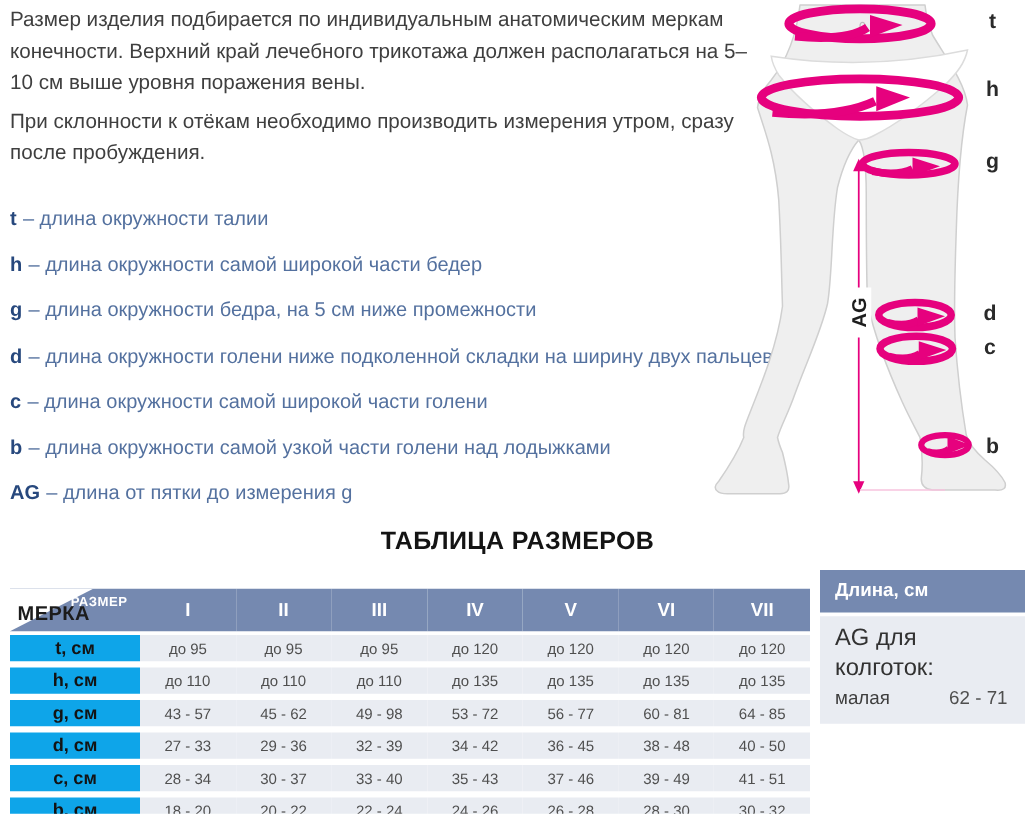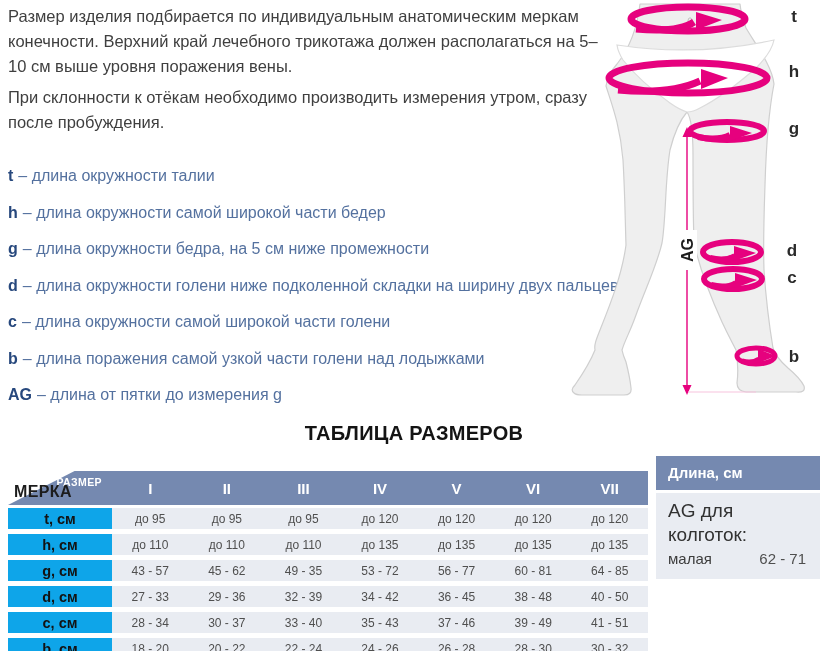--- a/index.html
+++ b/index.html
@@ -59,21 +59,21 @@
   <p>Размер изделия подбирается по индивидуальным анатомическим меркам конечности. Верхний край лечебного трикотажа должен располагаться на 5–10 см выше уровня поражения вены.</p>
   <p>При склонности к отёкам необходимо производить измерения утром, сразу после пробуждения.</p>
 </div>
 
 <div class="mlist">
   <div class="mitem"><span class="mkey">t</span><span class="mdesc">– длина окружности талии</span></div>
   <div class="mitem"><span class="mkey">h</span><span class="mdesc">– длина окружности самой широкой части бедер</span></div>
   <div class="mitem"><span class="mkey">g</span><span class="mdesc">– длина окружности бедра, на 5 см ниже промежности</span></div>
   <div class="mitem"><span class="mkey">d</span><span class="mdesc">– длина окружности голени ниже подколенной складки на ширину двух пальцев</span></div>
   <div class="mitem"><span class="mkey">c</span><span class="mdesc">– длина окружности самой широкой части голени</span></div>
-  <div class="mitem"><span class="mkey">b</span><span class="mdesc">– длина поражения самой узкой части голени над лодыжками</span></div>
+  <div class="mitem"><span class="mkey">b</span><span class="mdesc">– длина окружности самой узкой части голени над лодыжками</span></div>
   <div class="mitem"><span class="mkey">AG</span><span class="mdesc">– длина от пятки до измерения g</span></div>
 </div>
 
 <svg class="figure" viewBox="0 0 266 412">
 
   <path fill="#efefef" stroke="#cfcfcf" stroke-width="1.2" stroke-linejoin="round" d="M 80,4
        C 77,30 68,50 57,64 C 50,72 47,78 46,86
        C 52,105 60,125 63,160 C 65,195 65,215 66,245
        C 62,275 50,305 40,330 C 36,340 34,345 35,350
        C 31,360 24,372 15,385 Q 10,390 14,393 Q 16,395 22,395
@@ -182,21 +182,21 @@
     <div class="td">до 110</div>
     <div class="td">до 135</div>
     <div class="td">до 135</div>
     <div class="td">до 135</div>
     <div class="td">до 135</div>
   </div>
   <div class="trow">
     <div class="rlabel">g, см</div>
     <div class="td">43 - 57</div>
     <div class="td">45 - 62</div>
-    <div class="td">49 - 35</div>
+    <div class="td">49 - 98</div>
     <div class="td">53 - 72</div>
     <div class="td">56 - 77</div>
     <div class="td">60 - 81</div>
     <div class="td">64 - 85</div>
   </div>
   <div class="trow">
     <div class="rlabel">d, см</div>
     <div class="td">27 - 33</div>
     <div class="td">29 - 36</div>
     <div class="td">32 - 39</div>

